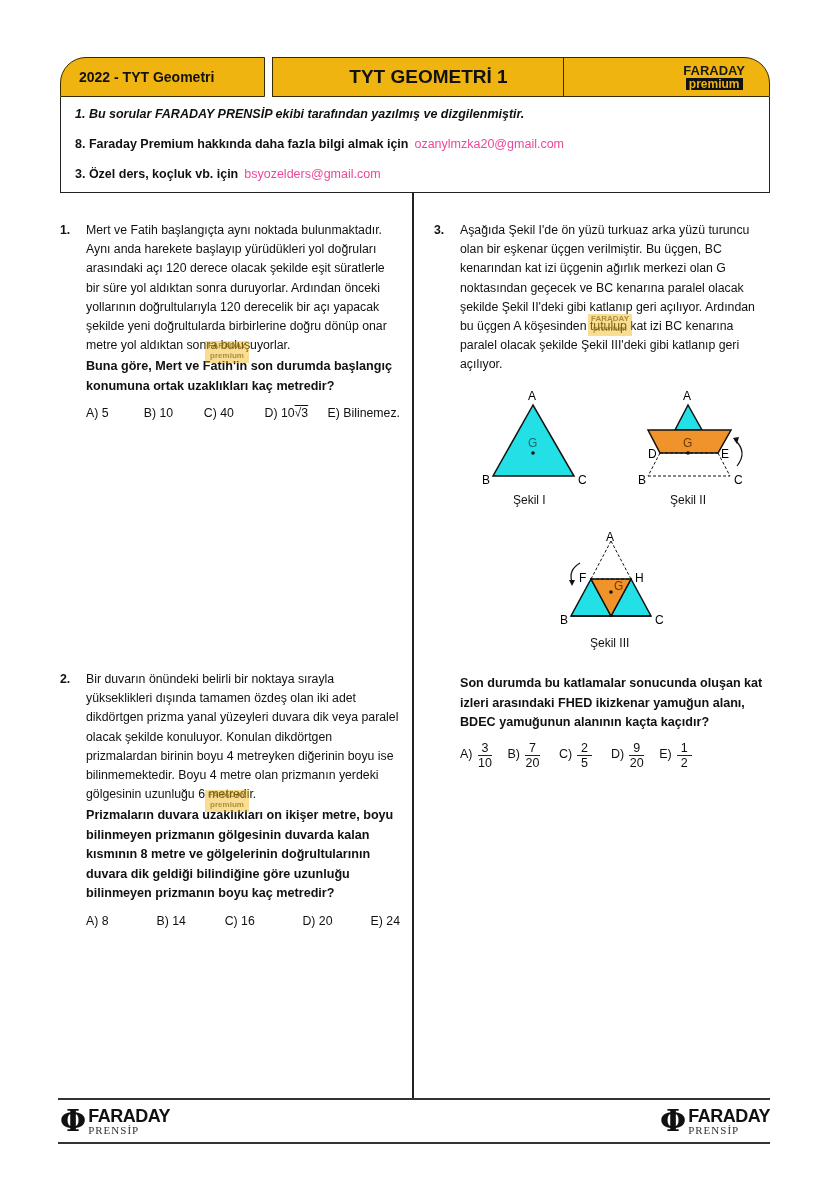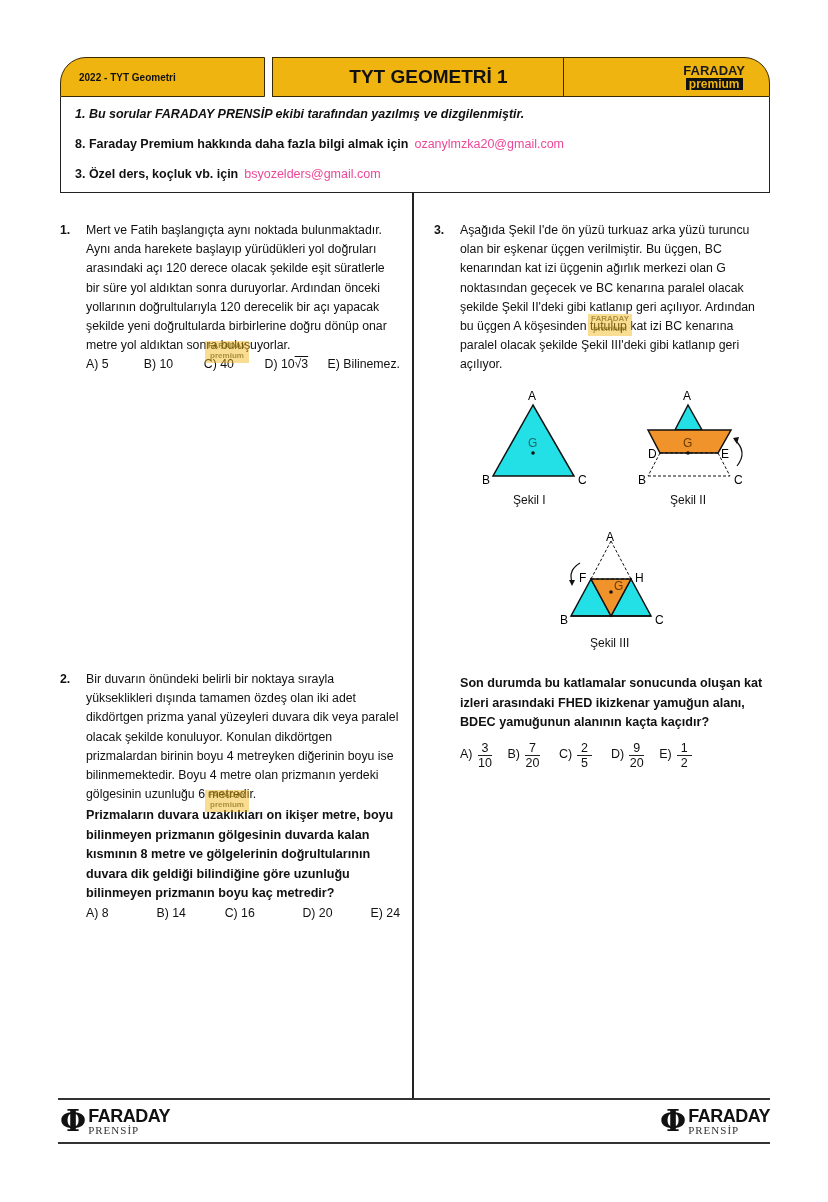--- a/index.html
+++ b/index.html
@@ -2,36 +2,36 @@
 <html><head>
 <meta charset="utf-8">
 <style>
   html, body { margin:0; padding:0; background:#ffffff; }
   body { width:828px; height:1202px; position:relative; overflow:hidden; font-family:"Liberation Sans", sans-serif; color:#111; }
 
   
   .hdr { position:absolute; left:60px; top:57px; width:710px; height:136px; }
   .hdr-box { position:absolute; left:0; top:40px; width:708px; height:95px; border:1.5px solid #222; border-top:none; background:#fff; }
   .tab { position:absolute; top:0; height:40px; background:#f0b410; border:1.5px solid #3a2a00; box-sizing:border-box; display:flex; align-items:center; }
-  .tab1 { left:0; width:205px; border-top-left-radius:26px; padding-left:18px; font-weight:bold; font-size:10px; }
+  .tab1 { left:0; width:205px; border-top-left-radius:26px; padding-left:18px; font-weight:bold; font-size:14px; }
   .tab2 { left:212px; width:313px; justify-content:center; font-weight:bold; font-size:19px; }
   .tab3 { left:503px; width:207px; border-top-right-radius:26px; justify-content:flex-end; padding-right:24px; }
   .brand { display:flex; flex-direction:column; align-items:center; line-height:1; }
   .brand .b1 { font-weight:bold; font-size:13px; color:#1a1a1a; }
   .brand .b2 { font-weight:bold; font-size:12px; color:#f0b410; background:#111; padding:0 3px; margin-top:1px; }
   .info { position:absolute; left:14px; font-size:12.5px; font-weight:bold; }
   .info .mail { color:#ec4899; font-weight:normal; margin-left:6px; }
 
   
   .vdiv { position:absolute; left:412px; top:193px; width:2px; height:905px; background:#222; }
   .q { position:absolute; font-size:12.3px; line-height:19.2px; }
   .qnum { position:absolute; left:0; top:0; font-weight:bold; }
   .qbody { margin-left:26px; }
   .qbold { font-weight:bold; font-size:12.6px; line-height:19.5px; margin-top:2px; }
-  .choices { display:flex; margin-top:0;gap:16px; }
+  .choices { display:flex; margin-top:8px;gap:16px; }
   .choice { white-space:nowrap; }
   .sqrt { text-decoration:overline; }
 
   .wm { position:absolute; width:44px; height:22px; background:rgba(240,180,16,0.45); font-size:8px; font-weight:bold; color:rgba(120,90,0,0.6); text-align:center; line-height:10px; }
 
   
   .frac { display:inline-flex; flex-direction:column; align-items:center; vertical-align:middle; margin-left:5px; font-size:12.5px; line-height:14px; }
   .frac .num { padding:0 4px; border-bottom:1px solid #222; }
   .fchoices { display:flex; align-items:center; margin-top:8px; font-size:12.5px; }
   .fchoice { display:flex; align-items:center; margin-right:15px; }
@@ -65,20 +65,21 @@
     </div>
   </div>
 </div>
 
 <div class="vdiv"></div>
 
 <div class="q" style="left:60px; top:221px; width:340px;">
   <span class="qnum">1.</span>
   <div class="qbody">
     <div>Mert ve Fatih başlangıçta aynı noktada bulunmaktadır. Aynı anda harekete başlayıp yürüdükleri yol doğruları arasındaki açı 120 derece olacak şekilde eşit süratlerle bir süre yol aldıktan sonra duruyorlar. Ardından önceki yollarının doğrultularıyla 120 derecelik bir açı yapacak şekilde yeni doğrultularda birbirlerine doğru dönüp onar metre yol aldıktan sonra buluşuyorlar.</div>
+    <div class="qbold">Buna göre, Mert ve Fatih'in son durumda başlangıç konumuna ortak uzaklıkları kaç metredir?</div>
     <div class="choices">
       <span class="choice" style="width:55px;">A) 5</span>
       <span class="choice" style="width:58px;">B) 10</span>
       <span class="choice" style="width:59px;">C) 40</span>
       <span class="choice" style="width:62px;"><span>D) 10</span><span class="sqrt">√3</span></span>
       <span class="choice">E) Bilinemez.</span>
     </div>
   </div>
 </div>
 <div class="wm" style="left:205px; top:341px;"><span>FARADAY</span><br><span>premium</span></div>

